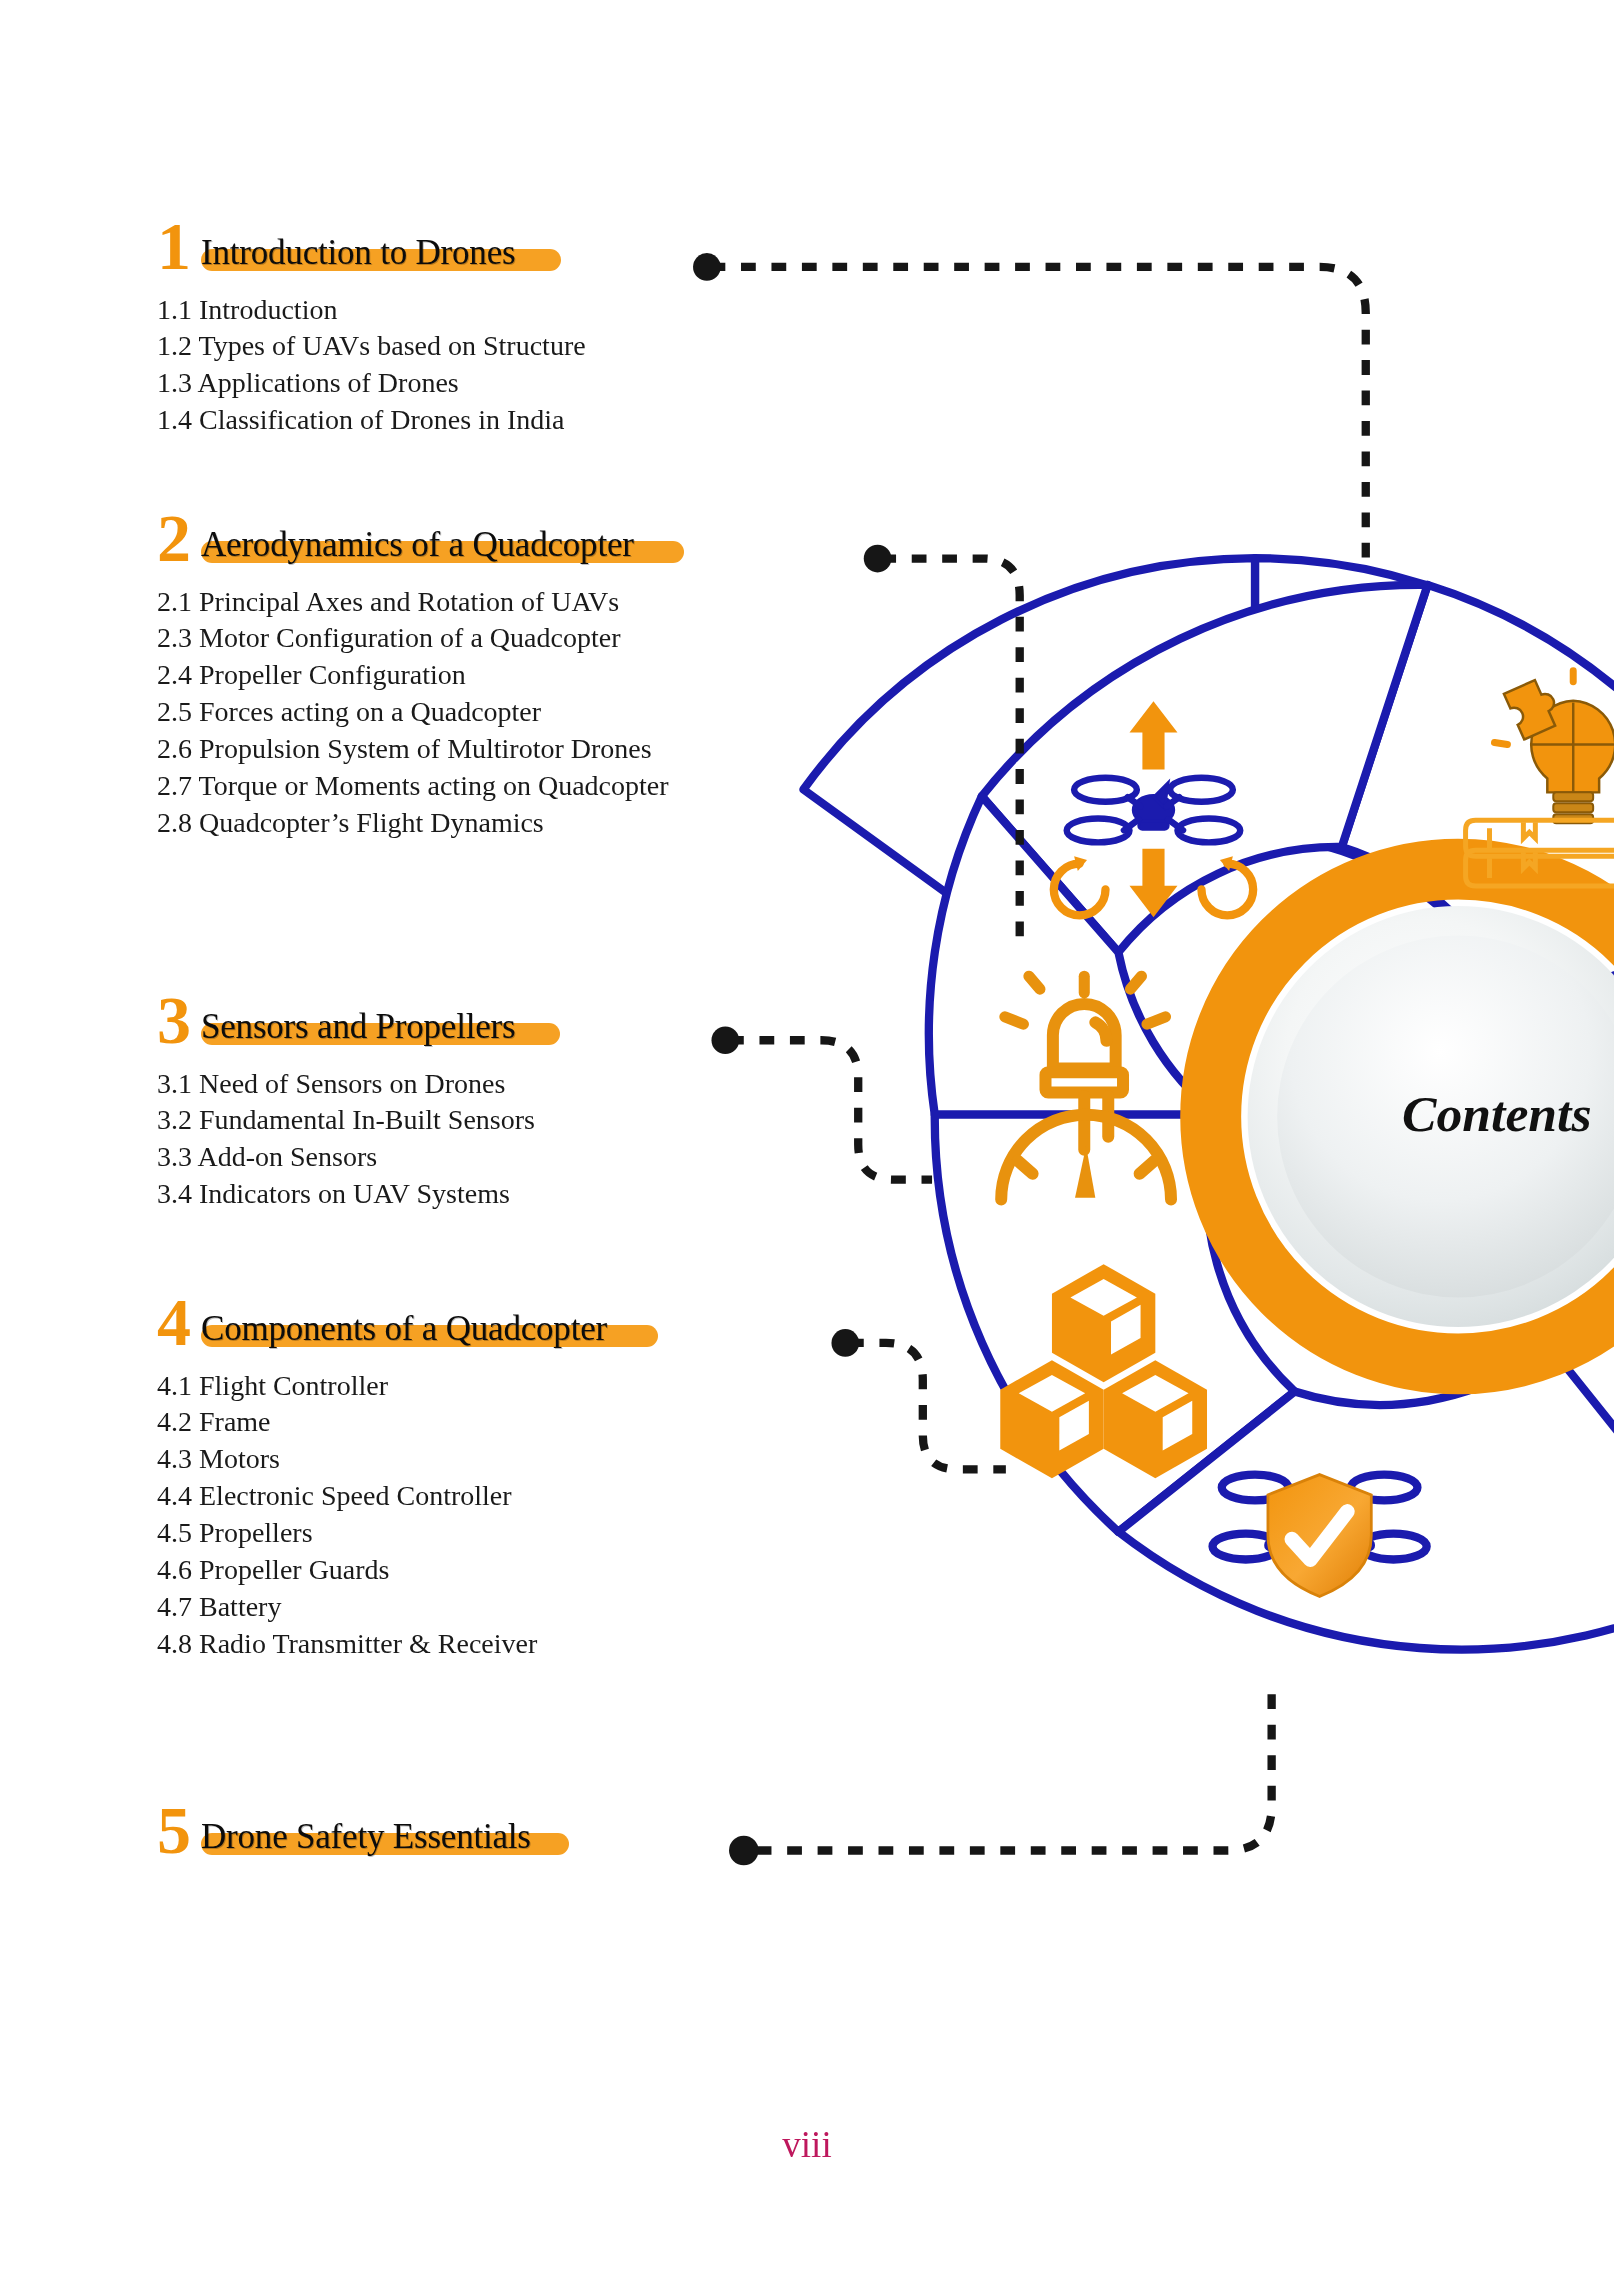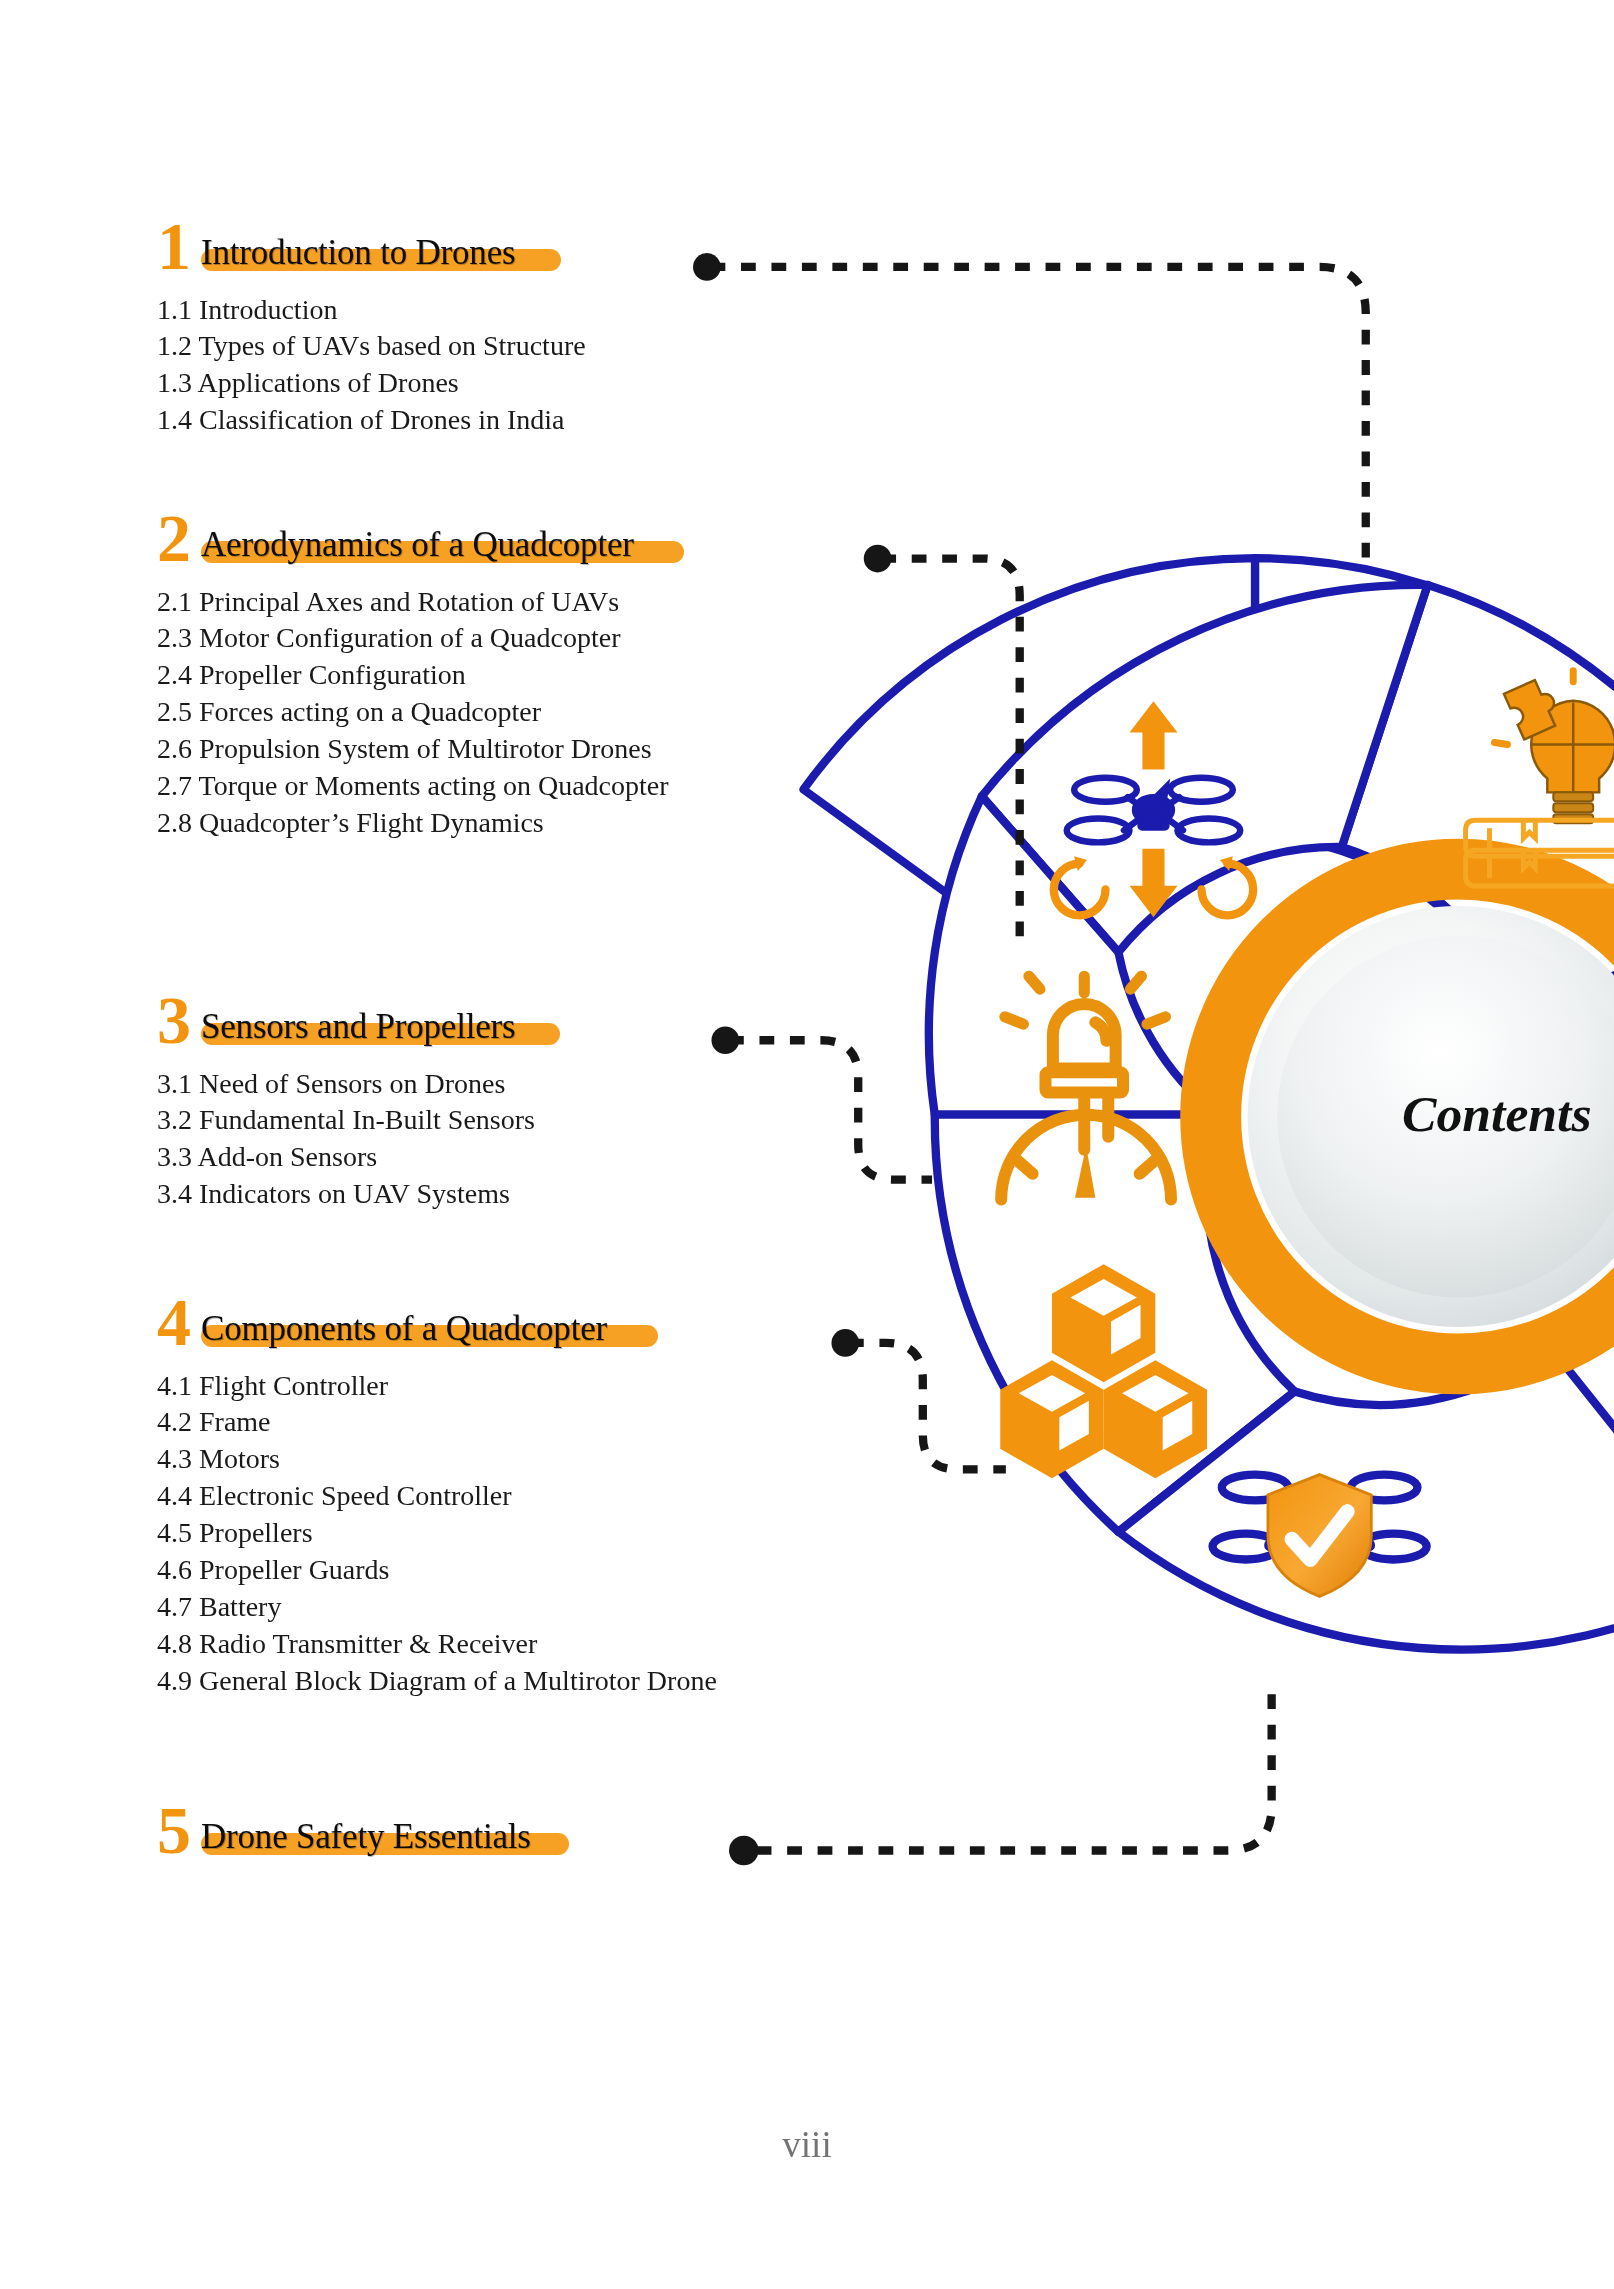--- a/index.html
+++ b/index.html
@@ -81,21 +81,21 @@
   }
   .subs div{padding:0;}
 
   .page-num{
     position:absolute;
     left:0;right:0;
     top:2123px;
     text-align:center;
     font-family:"Liberation Serif", serif;
     font-size:37px;
-    color:#737373;
+    color:#be185d;
     z-index:4;
   }
 </style>
 </head>
 <body>
 
 <div class="page">
 
   <svg id="wheel-svg" viewBox="0 0 960 1260">
     <defs>
@@ -355,21 +355,20 @@
       </div>
       <div class="subs">
         <div>4.1 Flight Controller</div>
         <div>4.2 Frame</div>
         <div>4.3 Motors</div>
         <div>4.4 Electronic Speed Controller</div>
         <div>4.5 Propellers</div>
         <div>4.6 Propeller Guards</div>
         <div>4.7 Battery</div>
         <div>4.8 Radio Transmitter &amp; Receiver</div>
-        <div>4.9 General Block Diagram of a Multirotor Drone</div>
       </div>
     </div>
 
     <div class="sec" style="left:157px;top:1796px;">
       <div class="sec-head">
         <span class="sec-num">5</span>
         <span class="sec-title-wrap">
           <span class="hl" style="width: 368px;"></span>
           <span class="sec-title">Drone Safety Essentials</span>
         </span>

